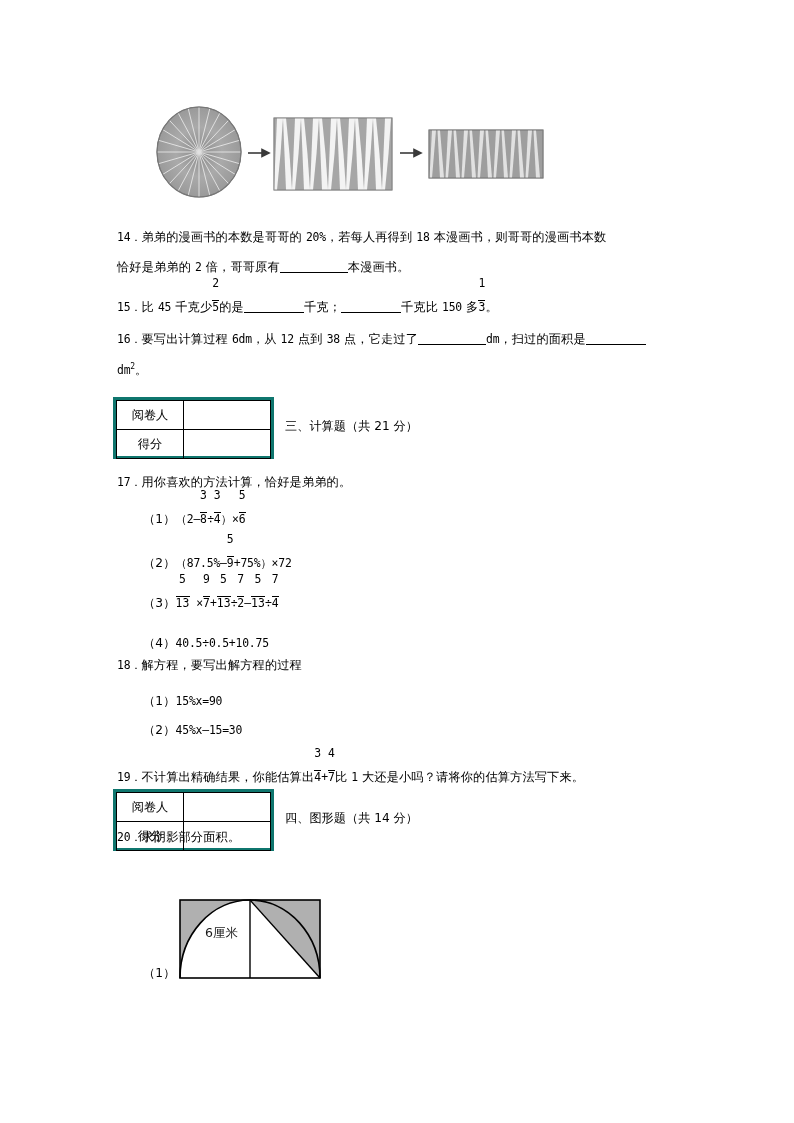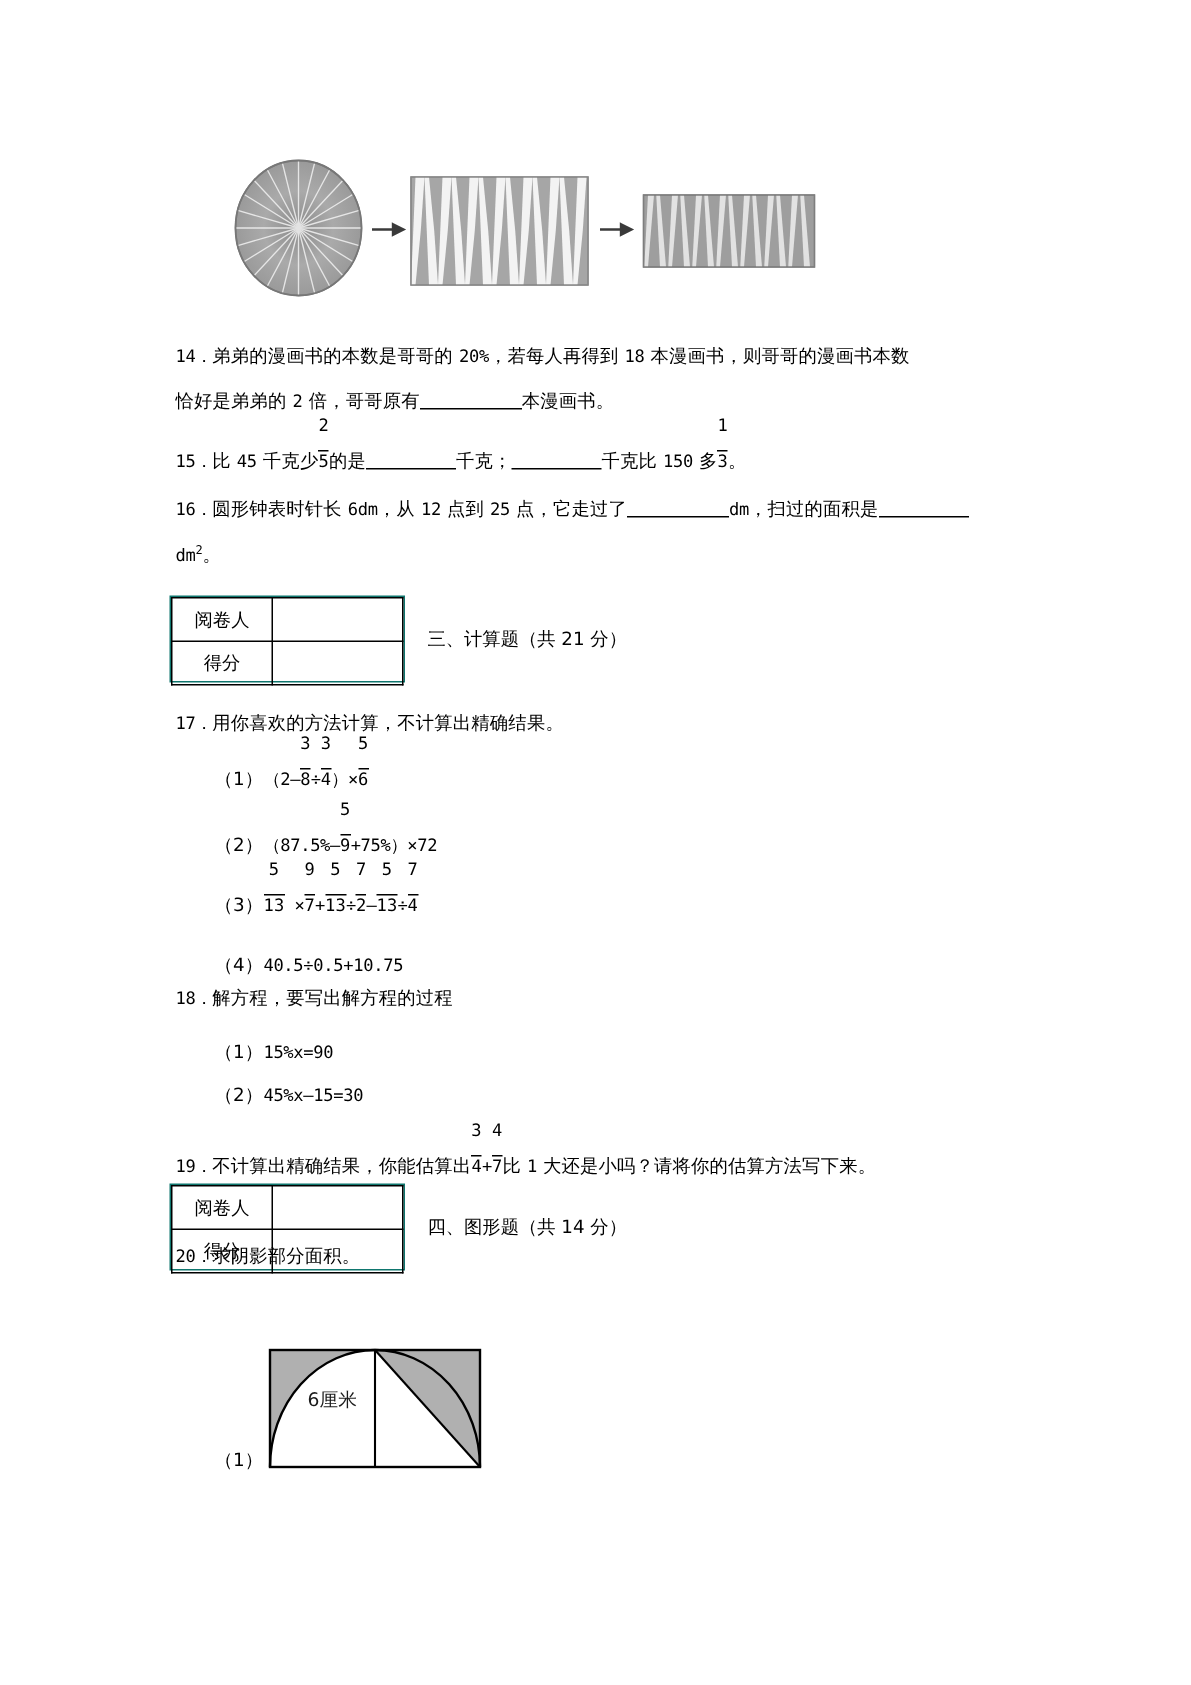--- a/index.html
+++ b/index.html
@@ -71,21 +71,21 @@
     display: inline-block;
     border-top: 1px solid #000;
     padding-top: 0px;
     line-height: 13px;
     white-space: nowrap;
   }
 
   
   .scorebox {
     position: absolute;
-    border: 1px solid #0f766e;
+    border: 3px solid #0f766e;
     border-collapse: collapse;
     width: 155px;
     height: 56px;
   }
   .scorebox table { border-collapse: collapse; width: 100%; height: 100%; }
   .scorebox td {
     border: 1px solid #000;
     font-size: 12.2px;
     text-align: center;
     height: 28px;
@@ -219,21 +219,21 @@
   </div>
   <div class="q" style="left:117px; top:252px;">
     <span>恰好是弟弟的 </span><span class="lat">2</span><span> 倍，哥哥原有</span><span class="blank b-long"></span><span>本漫画书。</span>
   </div>
 
   <div class="q" style="left:117px; top:292px;">
     <span class="lat qnum">15．</span><span>比 </span><span class="lat">45</span><span> 千克少</span><span class="frac"><span class="num">2</span><span class="den">5</span></span><span>的是</span><span class="blank b-med"></span><span>千克；</span><span class="blank b-med"></span><span>千克比 </span><span class="lat">150</span><span> 多</span><span class="frac"><span class="num">1</span><span class="den">3</span></span><span>。</span>
   </div>
 
   <div class="q" style="left:117px; top:324px;">
-    <span class="lat qnum">16．</span><span>圆形钟表时针长 </span><span class="lat">6dm</span><span>，从 </span><span class="lat">12</span><span> 点到 </span><span class="lat">25</span><span> 点，它走过了</span><span class="blank b-long"></span><span class="lat">dm</span><span>，扫过的面积是</span><span class="blank b-med"></span>
+    <span class="lat qnum">16．</span><span>要写出计算过程 </span><span class="lat">6dm</span><span>，从 </span><span class="lat">12</span><span> 点到 </span><span class="lat">38</span><span> 点，它走过了</span><span class="blank b-long"></span><span class="lat">dm</span><span>，扫过的面积是</span><span class="blank b-med"></span>
   </div>
   <div class="q" style="left:117px; top:352px;">
     <span class="lat">dm</span><sup class="lat" style="font-size:8px">2</sup><span>。</span>
   </div>
 
   <div class="scorebox" style="left:113px; top:397px;">
     <table>
       <tbody>
           <tr>
         <td class="lbl">阅卷人</td>
@@ -242,21 +242,21 @@
       <tr>
         <td class="lbl">得分</td>
         <td></td>
       </tr>
     </tbody>
       </table>
   </div>
   <div class="section-title" style="left:268px; top:418px;">三、计算题（共 21 分）</div>
 
   <div class="q" style="left:117px; top:467px;">
-    <span class="lat qnum">17．</span><span>用你喜欢的方法计算，不计算出精确结果。</span>
+    <span class="lat qnum">17．</span><span>用你喜欢的方法计算，恰好是弟弟的。</span>
   </div>
 
   <div class="q" style="left:143px; top:504px;">
     <span>（1）</span><span class="lat">（2–</span><span class="frac"><span class="num">3</span><span class="den">8</span></span><span class="lat">÷</span><span class="frac"><span class="num">3</span><span class="den">4</span></span><span class="lat">）</span><span class="lat">×</span><span class="frac"><span class="num">5</span><span class="den">6</span></span>
   </div>
 
   <div class="q" style="left:143px; top:548px;">
     <span>（2）</span><span class="lat">（87.5%–</span><span class="frac"><span class="num">5</span><span class="den">9</span></span><span class="lat">+75%）</span><span class="lat">×72</span>
   </div>
 

